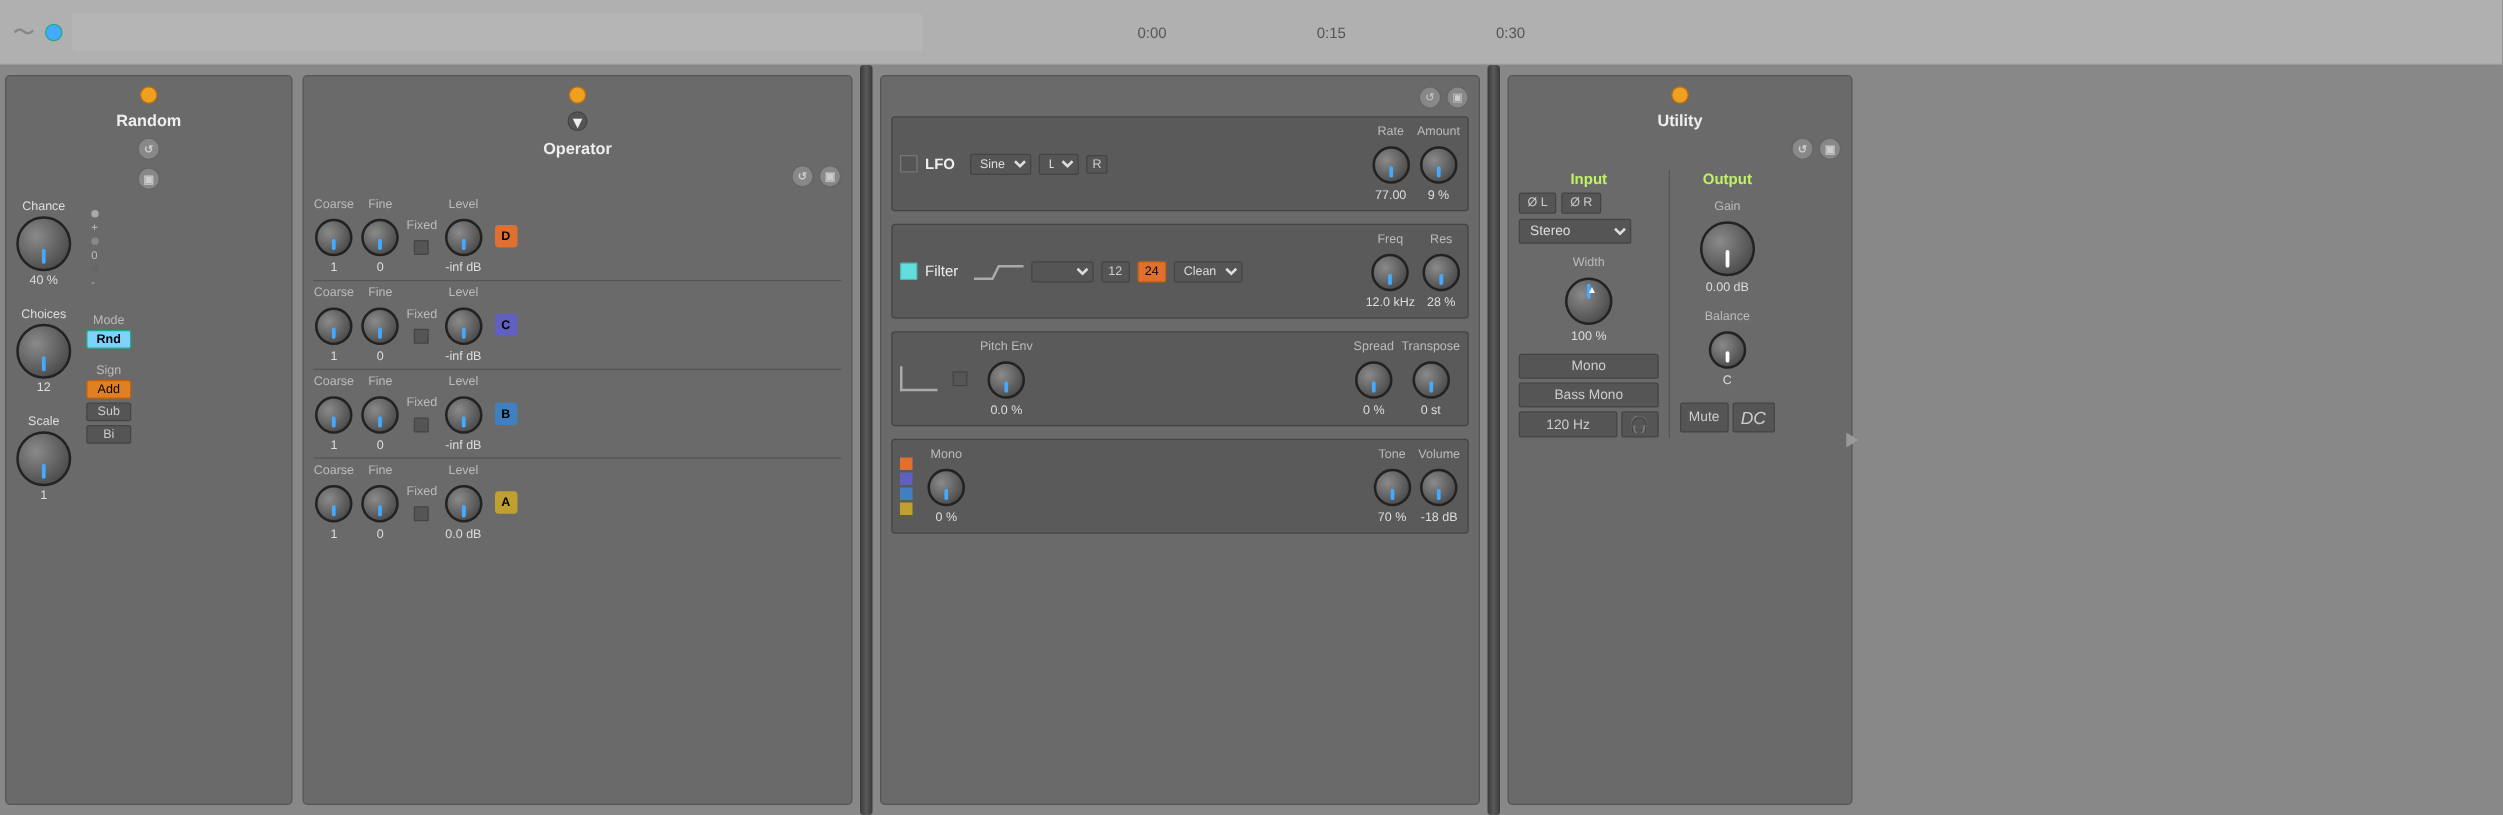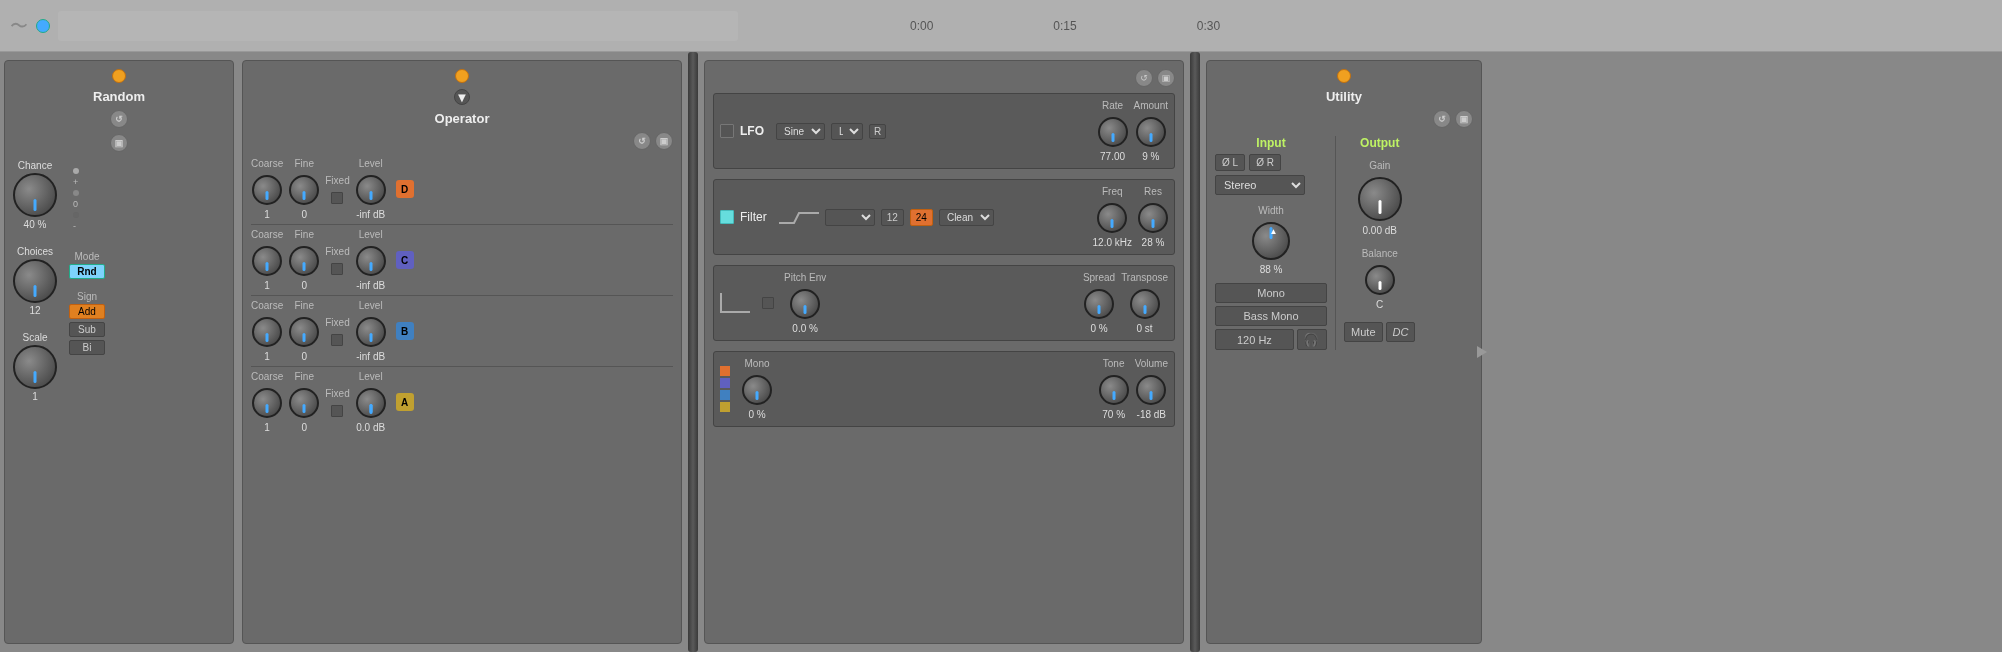--- a/index.html
+++ b/index.html
@@ -357,21 +357,21 @@
       font-size: 11px;
       padding: 3px 6px;
       border-radius: 2px;
       cursor: pointer;
     }
 
     .dc-btn {
       background: #555;
       border: 1px solid #444;
       color: #ccc;
-      font-size: 11px;
+      font-size: 14px;
       padding: 3px 6px;
       border-radius: 2px;
       cursor: pointer;
       font-style: italic;
     }
 
     
     .play-arrow {
       width: 0;
       height: 0;
@@ -777,21 +777,21 @@
           <button class="channel-btn">Ø L</button>
           <button class="channel-btn">Ø R</button>
         </div>
         <select class="stereo-select">
           <option>Stereo</option>
         </select>
 
         <div class="col" style="margin-top:6px;">
           <span class="section-label">Width</span>
           <div class="knob knob-triangle"></div>
-          <span class="knob-value">88 %</span>
+          <span class="knob-value">100 %</span>
         </div>
 
         <div style="display:flex;flex-direction:column;gap:3px;margin-top:4px;">
           <button class="mono-btn">Mono</button>
           <button class="bass-mono-btn">Bass Mono</button>
           <div style="display:flex;gap:3px;">
             <button class="hz-btn">120 Hz</button>
             <button class="headphone-btn">🎧</button>
           </div>
         </div>

